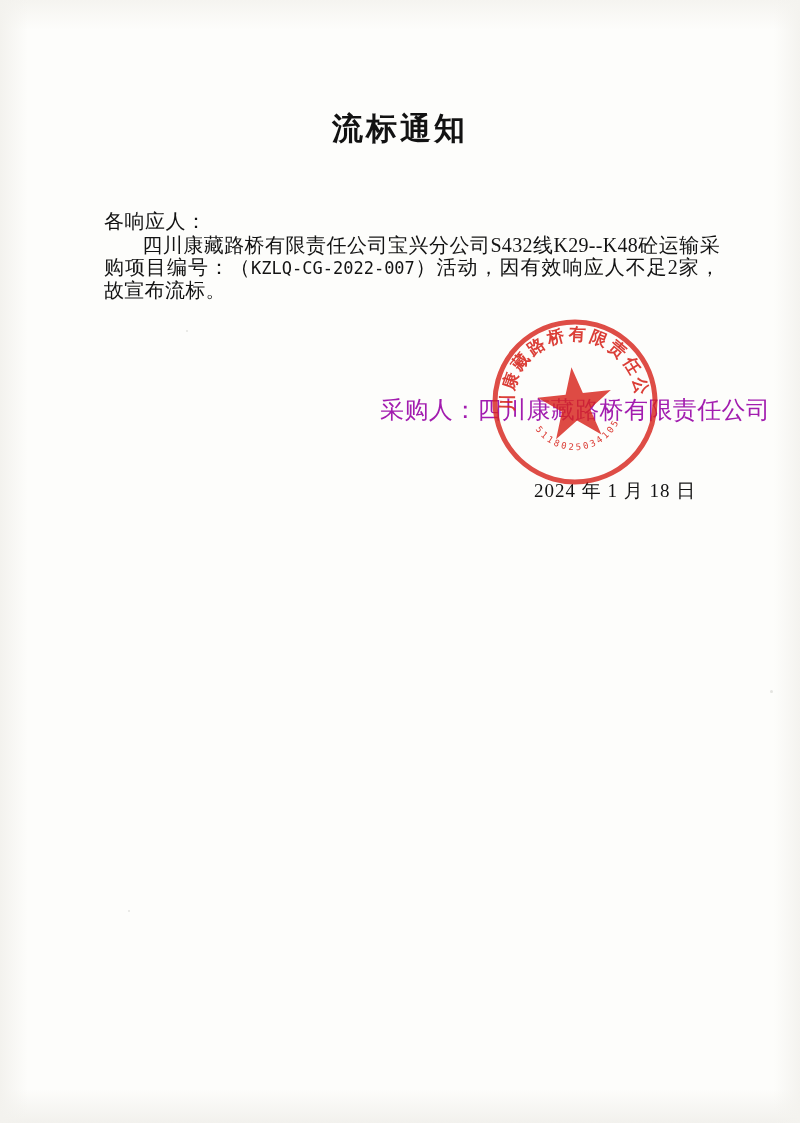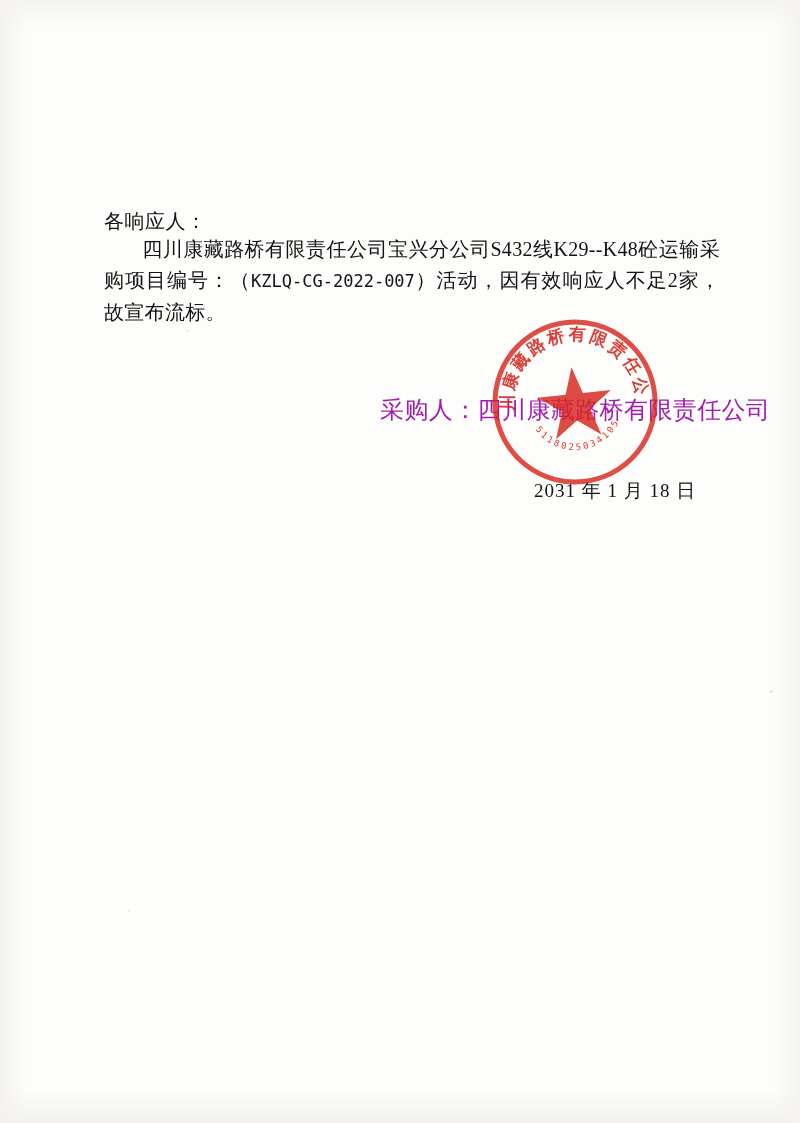--- a/index.html
+++ b/index.html
@@ -57,21 +57,21 @@
     letter-spacing: 0.5px;
     margin-top: 8px;
   }
 
   .body-text {
     position: absolute;
     top: 234px;
     left: 104px;
     width: 616px;
     font-size: 20px;
-    line-height: 31px;
+    line-height: 22px;
     color: #131313;
     text-align: justify;
     letter-spacing: 0.3px;
   }
   .body-text .indent {
     display: inline-block;
     width: 38px;
   }
   .mono {
     font-family: "DejaVu Sans Mono", "Liberation Mono", monospace;
@@ -116,30 +116,31 @@
     border-radius: 50%;
     opacity: .55;
   }
 </style>
 </head>
 <body>
 
 <div class="page">
   <div class="paper-tint"></div>
 
+  <div class="doc-title">流标通知</div>
 
   <div class="salutation">各响应人：</div>
 
   <div class="body-text">
     <span class="indent"></span><span>四川康藏路桥有限责任公司宝兴分公司S432线K29--K48砼运输采购项目编号：（</span><span class="mono">KZLQ-CG-2022-007</span><span>）活动，因有效响应人不足2家，故宣布流标。</span>
   </div>
 
   <div class="signer-line">采购人：四川康藏路桥有限责任公司</div>
 
-  <div class="date-line">2031 年 1 月 18 日</div>
+  <div class="date-line">2024 年 1 月 18 日</div>
 
   <div class="seal">
     <svg width="172" height="172" viewBox="0 0 172 172" xmlns="http://www.w3.org/2000/svg">
       <defs>
         <path id="arcTop" d="M 24,86 A 62,62 0 0 1 148,86" fill="none"></path>
         <path id="arcBottom" d="M 38,86 A 48,48 0 0 0 134,86" fill="none"></path>
       </defs>
       <circle cx="86" cy="86" r="80" fill="none" stroke="#d7241c" stroke-width="5" opacity="0.92"></circle>
 
       <polygon points="86,50 96.6,82.6 130.9,82.6 103.2,102.8 113.8,135.4 86,115.2 58.2,135.4 68.8,102.8 41.1,82.6 75.4,82.6" fill="#d7241c" opacity="0.93" transform="translate(0,-8) scale(0.82) translate(19,22)"></polygon>

